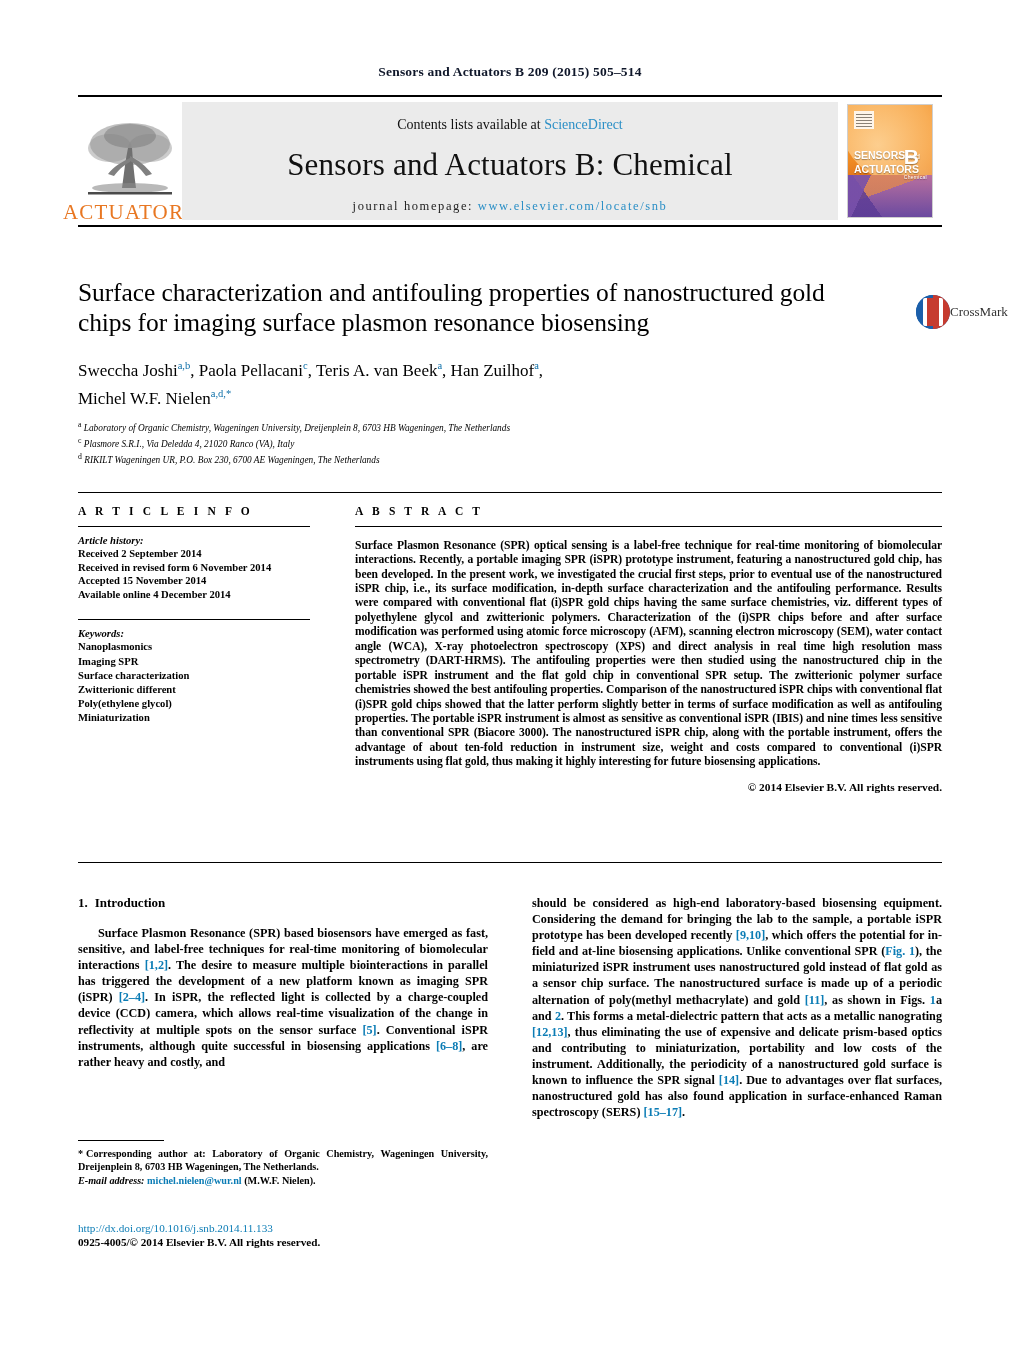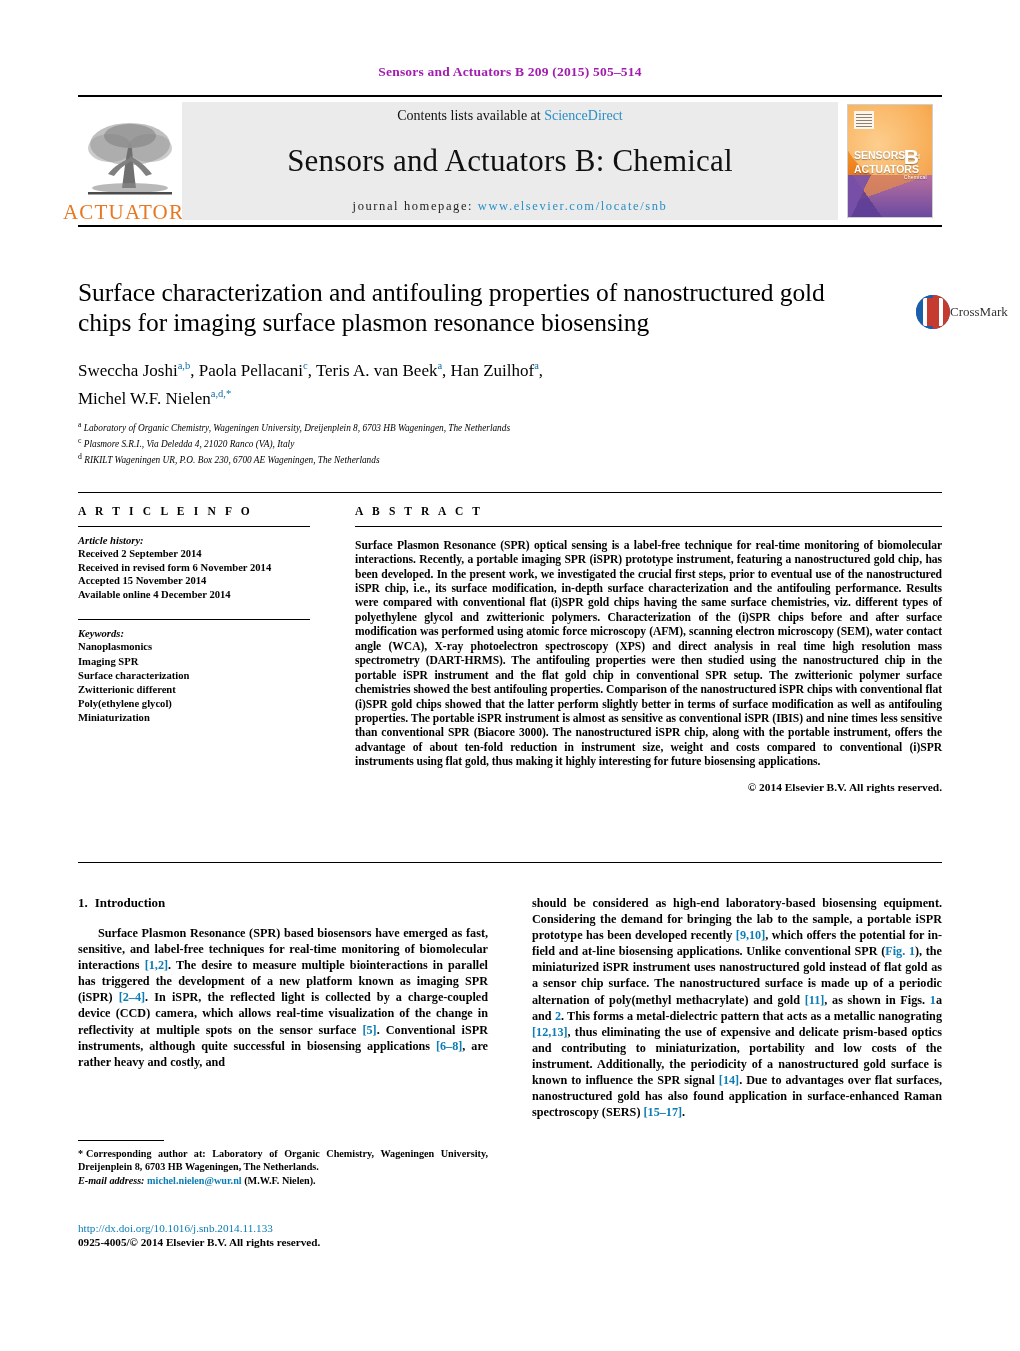--- a/index.html
+++ b/index.html
@@ -10,21 +10,21 @@
     color:#000;
     position:relative;
     overflow:hidden;
   }
   .page { position:relative; width:1020px; height:1351px; }
 
   
   .runhead {
     position:absolute; top:64px; left:0; width:1020px;
     text-align:center; font-size:13.5px; font-weight:bold;
-    color:#a21caf; letter-spacing:.2px;
+    color:#0f172a; letter-spacing:.2px;
   }
 
   
   .masthead {
     position:absolute; top:95px; left:78px; width:864px; height:132px;
     border-top:2px solid #000; border-bottom:2px solid #000;
     box-sizing:border-box;
     display:flex; align-items:stretch;
   }
   .elsevier-logo {
@@ -33,21 +33,21 @@
     display:flex; flex-direction:column; align-items:center; justify-content:flex-end;
   }
   .tree-wrap { width:92px; height:82px; }
   .elsevier-word {
     font-family:"Liberation Serif", serif;
     color:#E87722; font-size:21px; letter-spacing:1.2px;
     line-height:1; margin-top:2px;
   }
   .center-band {
     flex:1 1 auto; background:#ebebeb; margin:5px 0 5px 0;
-    display:flex; flex-direction:column; align-items:center; justify-content:space-between;
+    display:flex; flex-direction:column; align-items:center; justify-content:flex-end;
     padding:6px 0;
   }
   .contents-line { font-size:14px; color:#111; margin-bottom:12px; }
   .contents-line .sd { color:#2b8fc6; }
   .journal-name {
     font-size:31px; letter-spacing:.2px; color:#111; margin:2px 0 16px 0;
     font-family:"Liberation Serif", serif;
   }
   .homepage {
     font-size:12.5px; color:#222; letter-spacing:1.6px;

